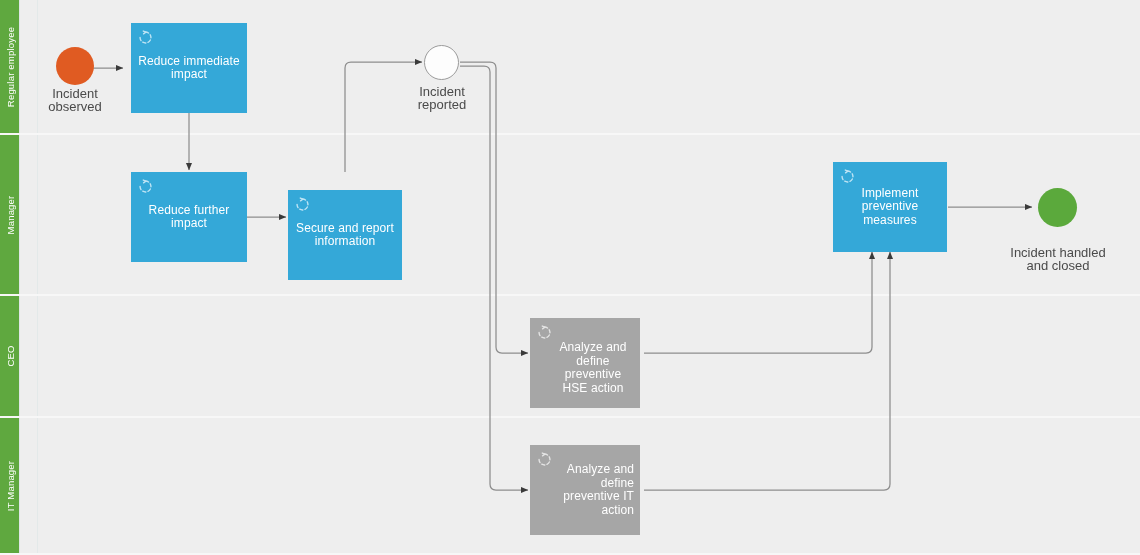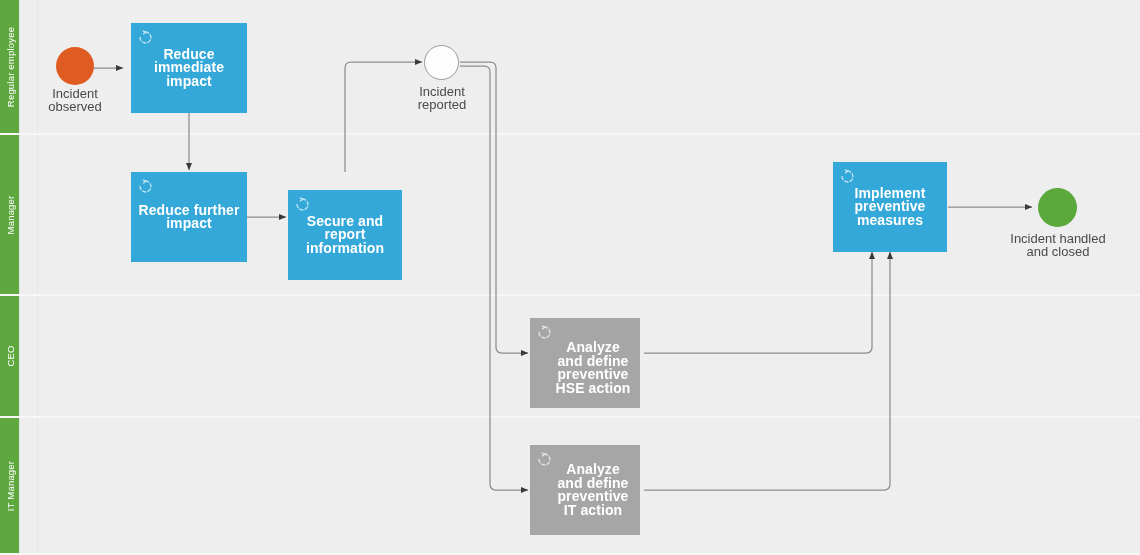--- a/index.html
+++ b/index.html
@@ -62,24 +62,23 @@
   }
 
   
   .task {
     position:absolute;
     display:flex;
     align-items:center;
     justify-content:center;
     text-align:center;
     color:#ffffff;
-    font-size:14px;
+    font-size:12px;
     line-height:13.5px;
     letter-spacing:0.1px;
-    font-weight:bold;
   }
   .task.blue { background:#34a8d8; }
   .task.gray { background:#a6a6a6; }
   .task .tlabel { padding:0 6px; width:100%; }
 
   .loop-icon {
     position:absolute;
     left:7px; top:7px;
     width:15px; height:15px;
   }
@@ -207,21 +206,21 @@
     <svg class="loop-icon" viewBox="0 0 16 16">
       <path d="M8,2.2 A5.8,5.8 0 1 1 2.2,8" fill="none" stroke="#e4e4e4" stroke-width="1.5" stroke-linecap="round" stroke-dasharray="3.4 2.4"></path>
       <path d="M5.6,1.1 L8.4,2.3 L5.9,4.1" fill="none" stroke="#e4e4e4" stroke-width="1.4" stroke-linecap="round" stroke-linejoin="round"></path>
     </svg>
     <span class="tlabel" style="padding-left:22px;margin-top:10px;">Analyze
 and define
 preventive
 HSE action</span>
   </div>
 
-  <div class="task gray" style="left:530px; top:445px; width:110px; height:90px;">
+  <div class="task gray" style="left:530px; top:445px; width:110px; height:90px;text-align:right;">
     <svg class="loop-icon" viewBox="0 0 16 16">
       <path d="M8,2.2 A5.8,5.8 0 1 1 2.2,8" fill="none" stroke="#e4e4e4" stroke-width="1.5" stroke-linecap="round" stroke-dasharray="3.4 2.4"></path>
       <path d="M5.6,1.1 L8.4,2.3 L5.9,4.1" fill="none" stroke="#e4e4e4" stroke-width="1.4" stroke-linecap="round" stroke-linejoin="round"></path>
     </svg>
     <span class="tlabel" style="padding-left:22px;">Analyze
 and define
 preventive
 IT action</span>
   </div>
 
@@ -229,16 +228,16 @@
     <svg class="loop-icon" viewBox="0 0 16 16">
       <path d="M8,2.2 A5.8,5.8 0 1 1 2.2,8" fill="none" stroke="#bfe4f4" stroke-width="1.5" stroke-linecap="round" stroke-dasharray="3.4 2.4"></path>
       <path d="M5.6,1.1 L8.4,2.3 L5.9,4.1" fill="none" stroke="#bfe4f4" stroke-width="1.4" stroke-linecap="round" stroke-linejoin="round"></path>
     </svg>
     <span class="tlabel">Implement
 preventive
 measures</span>
   </div>
 
   <div class="event end" style="left:1038px; top:188px; width:39px; height:39px;"></div>
-  <div class="event-label" style="left:993px; top:233px; width:130px;">Incident handled
+  <div class="event-label" style="left:993px; top:247px; width:130px;">Incident handled
 and closed</div>
 
 </div>
 
 </body></html>

